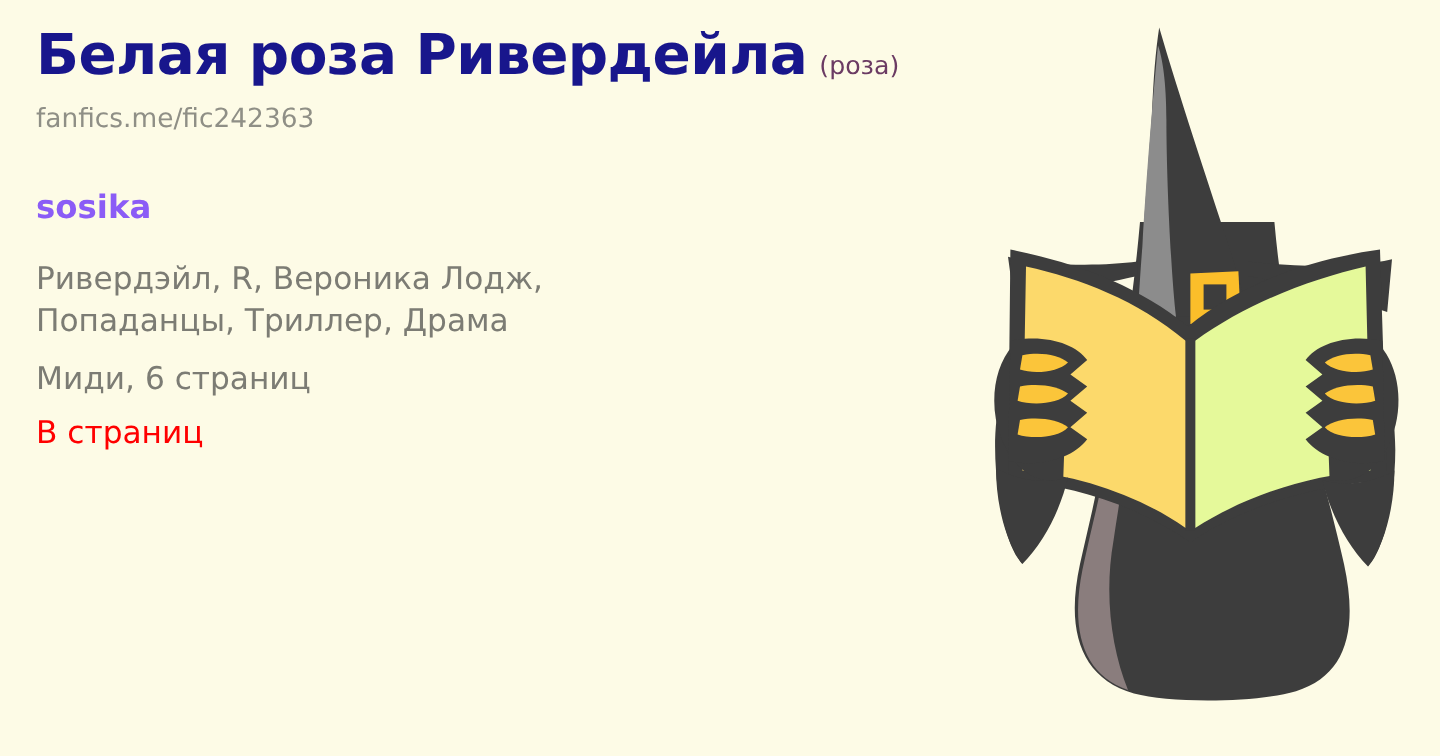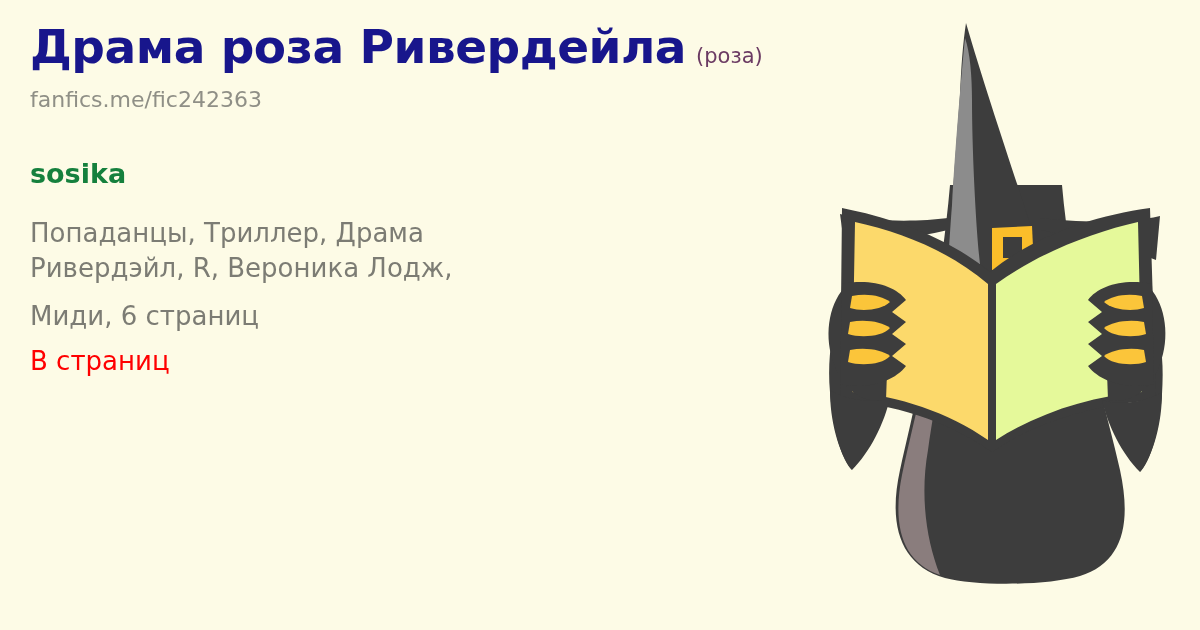--- a/index.html
+++ b/index.html
@@ -68,21 +68,21 @@
     color: #8f8f86;
     margin-top: 16px;
     line-height: 1.2;
     white-space: nowrap;
   }
 
   .author {
     font-family: "DejaVu Sans", "Liberation Sans", sans-serif;
     font-size: 27px;
     font-weight: 700;
-    color: #15803d;
+    color: #8b5cf6;
     margin-top: 44px;
     line-height: 1.2;
     white-space: nowrap;
   }
 
   .meta-block {
     margin-top: 26px;
   }
 
   .meta-line {
@@ -124,30 +124,30 @@
   }
 </style>
 </head>
 <body>
 
 <div class="card">
 
   <div class="text-col">
 
     <div class="title-row">
-      <span class="title">Драма роза Ривердейла</span><span class="genre">(роза)</span>
+      <span class="title">Белая роза Ривердейла</span><span class="genre">(роза)</span>
     </div>
 
     <div class="url">fanfics.me/fic242363</div>
 
     <div class="author">sosika</div>
 
     <div class="meta-block">
+      <div class="meta-line">Ривердэйл, R, Вероника Лодж,</div>
       <div class="meta-line">Попаданцы, Триллер, Драма</div>
-      <div class="meta-line">Ривердэйл, R, Вероника Лодж,</div>
       <div class="meta-line spaced">Миди, 6 страниц</div>
       <div class="status">В страниц</div>
     </div>
 
   </div>
 
   <div class="illustration">
     <svg viewBox="0 0 400 630" xmlns="http://www.w3.org/2000/svg">
 
       <g>

